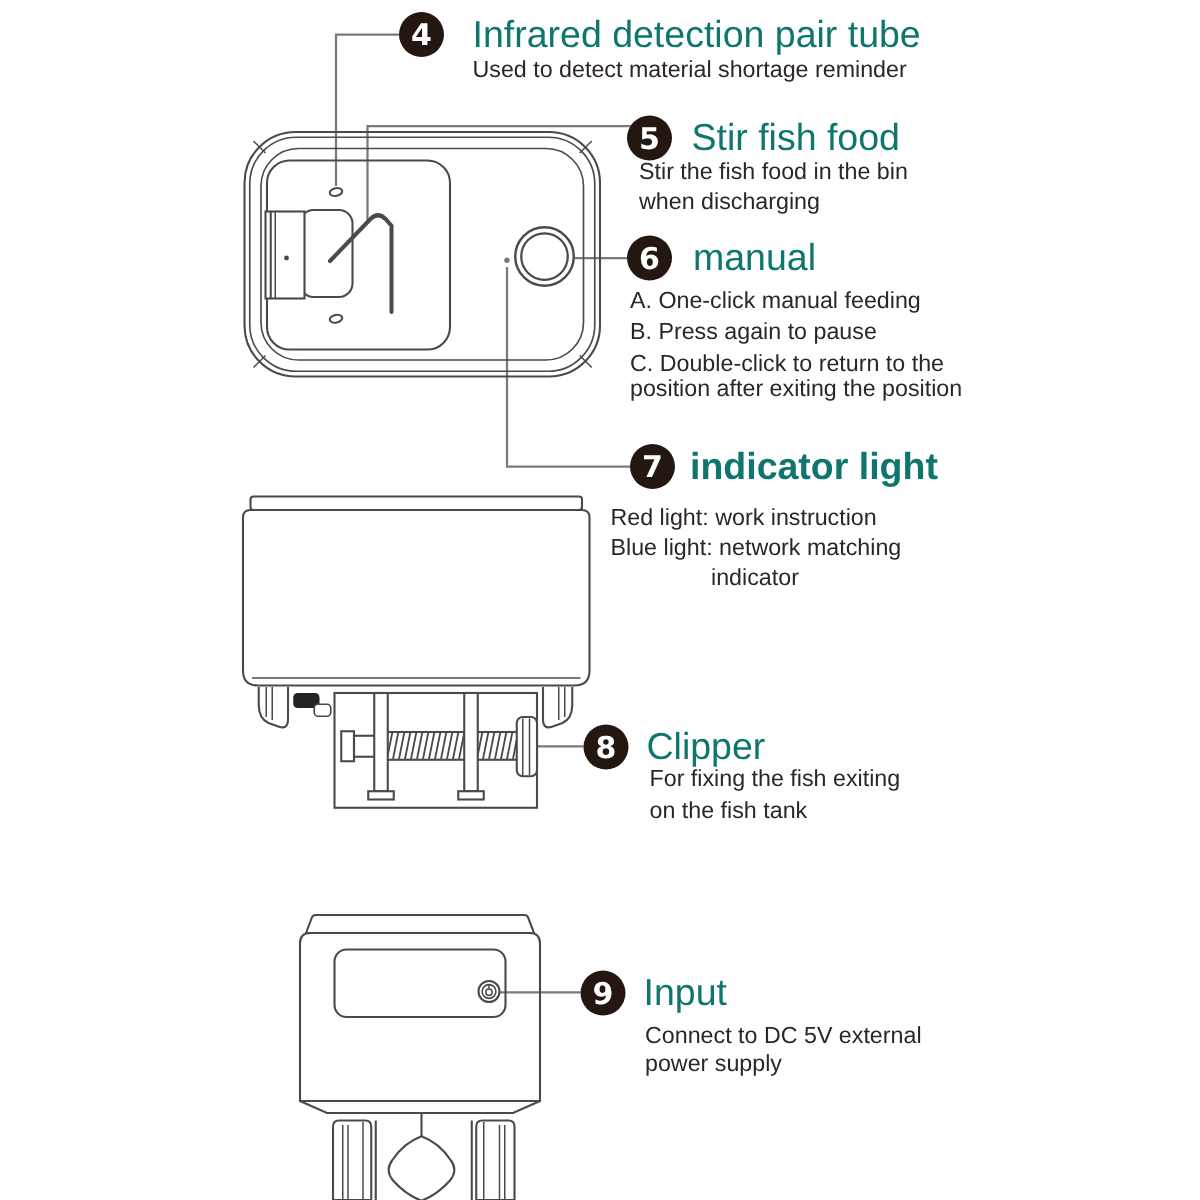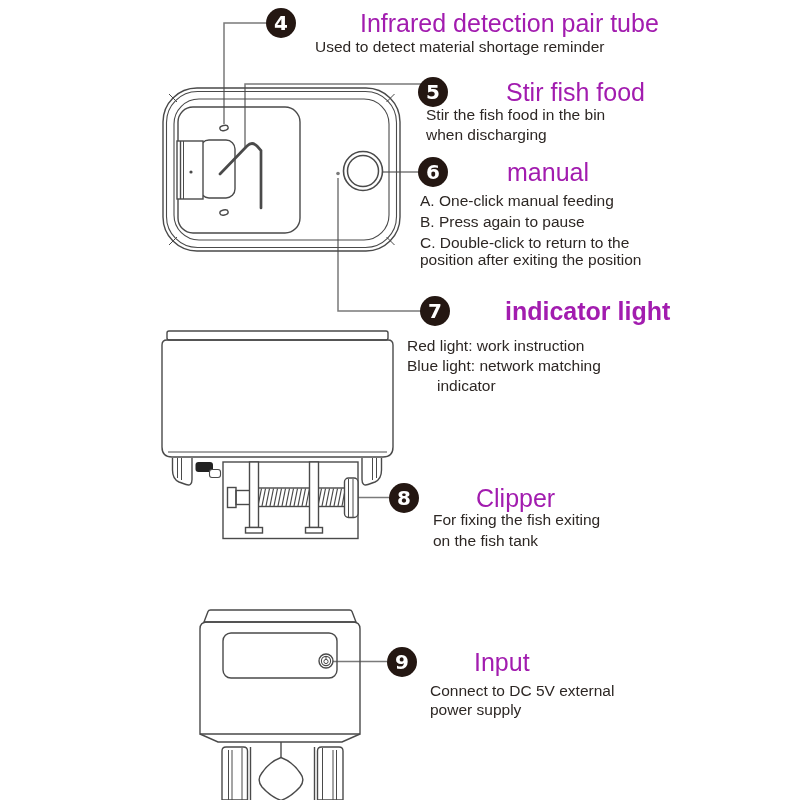--- a/index.html
+++ b/index.html
@@ -7,27 +7,27 @@
     position:relative;width:800px;height:800px;background:#ffffff;overflow:hidden;
     font-family:"Liberation Sans","DejaVu Sans",sans-serif;color:#2d2724;
   }
   .artwork{position:absolute;left:0;top:0;width:800px;height:800px;}
   .callout{position:absolute;inset:0;pointer-events:none;}
   .badge{
     position:absolute;width:30px;height:30px;border-radius:50%;
     background:#241712;color:#ffffff;display:flex;align-items:center;justify-content:center;
     font-size:20px;font-weight:bold;font-family:"DejaVu Sans","Liberation Sans",sans-serif;
   }
-  .title{position:absolute;font-size:25px;line-height:30px;white-space:nowrap;color:#a21caf;margin-left:45px;}
+  .title{position:absolute;font-size:25px;line-height:30px;white-space:nowrap;color:#0f766e;}
   .desc{position:absolute;font-size:15.5px;line-height:20px;white-space:nowrap;color:#2d2724;}
   .c6 .desc{line-height:21px;}
   .c8 .desc{line-height:21px;}
   .c9 .desc{line-height:19px;}
   .dline.cont{margin-top:-4px;}
-  .dline.indent{margin-left:30px;}
+  .dline.indent{margin-left:67px;}
   
   .c4 .badge{left:266px;top:8px;}   .c4 .title{left:315px;top:8px;}   .c4 .desc{left:315px;top:37px;}
   .c5 .badge{left:418px;top:77px;}  .c5 .title{left:461px;top:77px;}  .c5 .desc{left:426px;top:105px;}
   .c6 .badge{left:418px;top:157px;} .c6 .title{left:462px;top:157px;} .c6 .desc{left:420px;top:190px;}
   .c7 .badge{left:420px;top:296px;} .c7 .title{left:460px;top:296px;font-weight:bold;} .c7 .desc{left:407px;top:336px;}
   .c8 .badge{left:389px;top:483px;} .c8 .title{left:431px;top:483px;} .c8 .desc{left:433px;top:509px;}
   .c9 .badge{left:387px;top:647px;} .c9 .title{left:429px;top:647px;} .c9 .desc{left:430px;top:681px;}
 </style>
 </head>
 <body>

